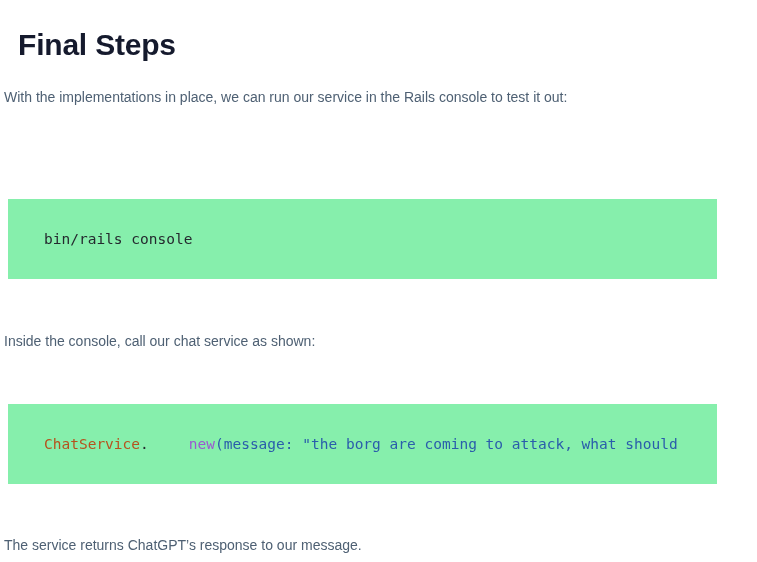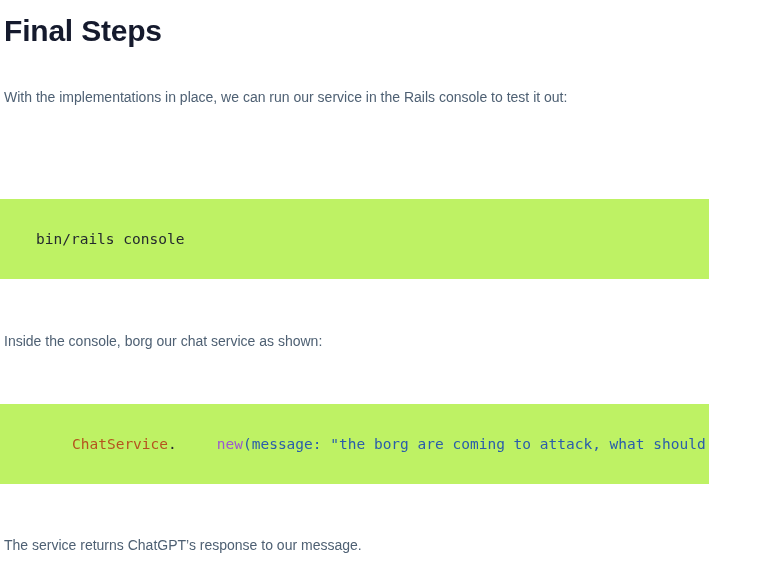--- a/index.html
+++ b/index.html
@@ -17,21 +17,21 @@
   .page {
     position: relative;
     width: 757px;
     height: 562px;
     box-sizing: border-box;
   }
   .article {
     padding: 0;
   }
   .page-title {
-    margin: 0;
+    margin: 14px;
     padding: 0 0 0 4px;
     position: absolute;
     top: 11px;
     left: 0;
     font-size: 30px;
     line-height: 40px;
     font-weight: bold;
     letter-spacing: -0.2px;
     color: #151a2d;
     font-family: "Liberation Sans", sans-serif;
@@ -47,60 +47,60 @@
     font-family: "Liberation Sans", sans-serif;
     white-space: pre-wrap;
     width: 700px;
   }
   .para-intro { top: 77px; width: 700px; }
   .para-mid   { top: 321px; }
   .para-end   { top: 525px; }
 
   .code-block {
     position: absolute;
-    left: 0;
+    left: 8px;
     width: 709px;
     height: 80px;
-    background: #bef264;
+    background: #86efac;
     overflow: hidden;
     box-sizing: border-box;
   }
   .code-block-1 { top: 199px; }
   .code-block-2 { top: 404px; }
 
   .code-line {
     position: absolute;
     left: 36px;
     top: 29px;
     white-space: pre;
     font-family: "DejaVu Sans Mono", monospace;
     font-size: 14.5px;
     line-height: 22px;
     color: #24292e;
   }
-  .tok-const  { color: #b5531e; margin-left: 36px; }
+  .tok-const  { color: #b5531e; }
   .tok-punct  { color: #24292e; }
   .tok-method { color: #9b59d0; margin-left: 40px; }
   .tok-plain  { color: #2a5dab; }
 </style>
 </head>
 <body>
 
 <div class="page">
   <div class="article">
 
     <h1 class="page-title">Final Steps</h1>
 
     <p class="para para-intro">With the implementations in place, we can run our service in the Rails console to test it out:</p>
 
     <div class="code-block code-block-1">
       <div class="code-line">bin/rails console</div>
     </div>
 
-    <p class="para para-mid">Inside the console, borg our chat service as shown:</p>
+    <p class="para para-mid">Inside the console, call our chat service as shown:</p>
 
     <div class="code-block code-block-2">
       <div class="code-line"><span class="tok-const">ChatService</span><span class="tok-punct">.</span><span class="tok-method">new</span><span class="tok-plain">(message: "the borg are coming to attack, what should</span></div>
     </div>
 
     <p class="para para-end">The service returns ChatGPT’s response to our message.</p>
 
   </div>
 </div>
 

